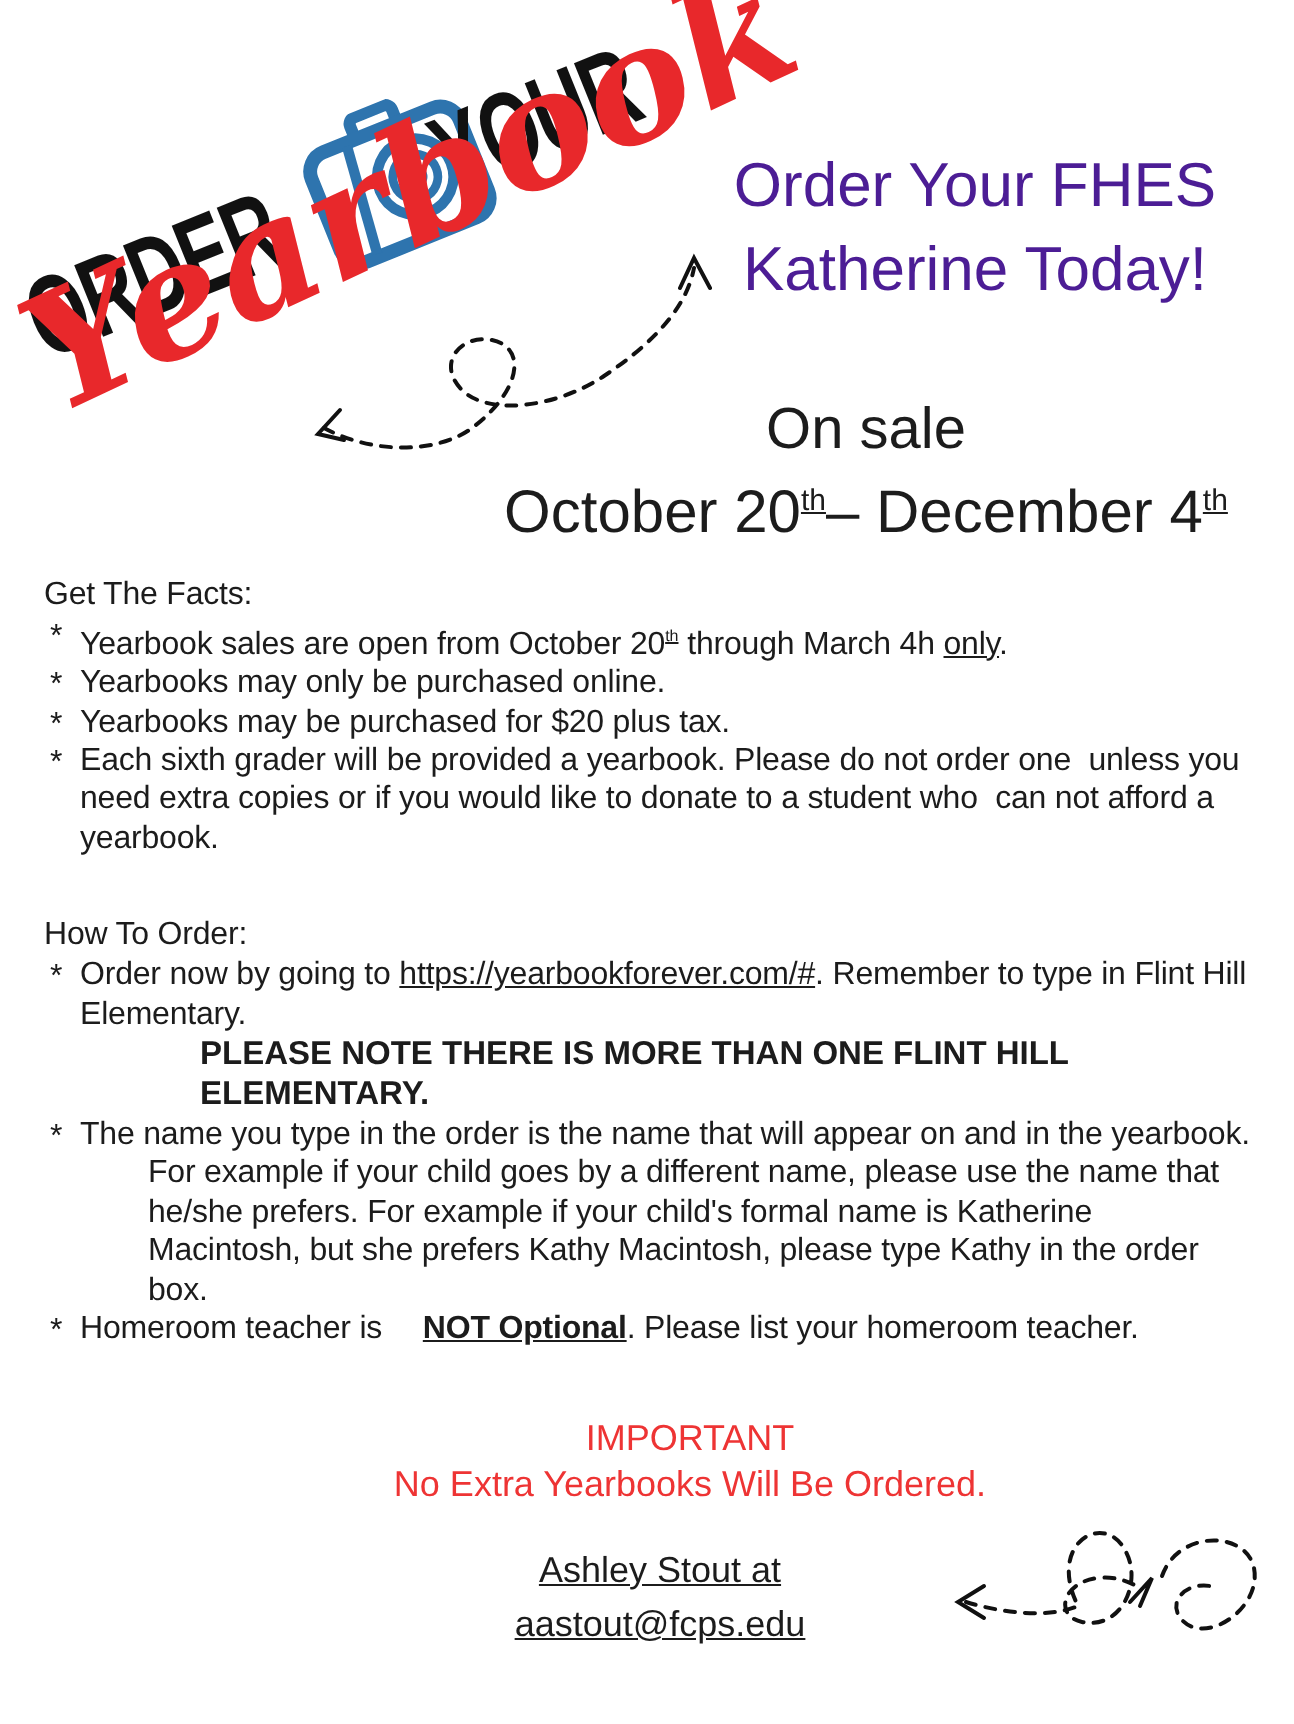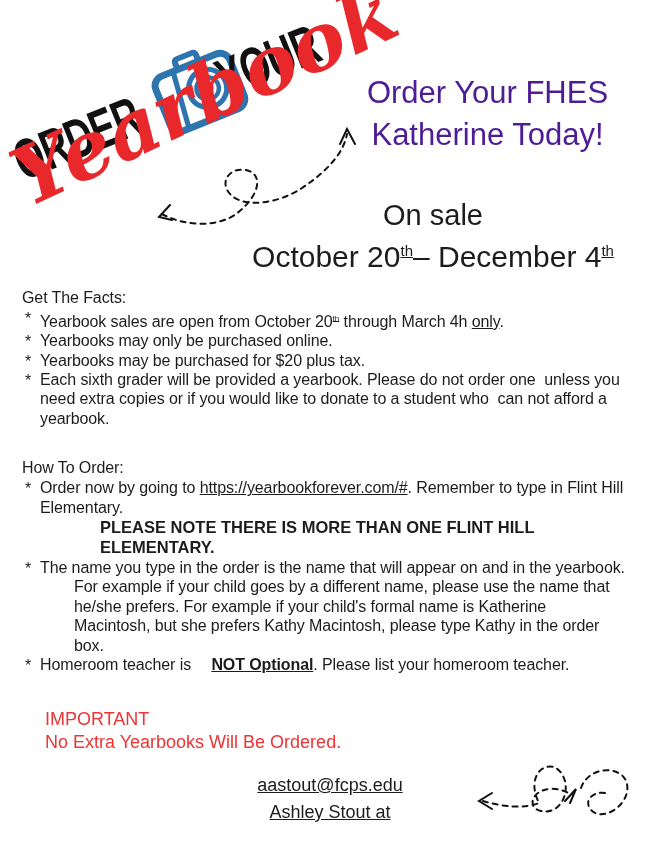--- a/index.html
+++ b/index.html
@@ -33,21 +33,21 @@
   ul.bullets{list-style:none;margin:0;padding:0;}
   ul.bullets li{position:relative;padding-left:18px;}
   ul.bullets .mark{position:absolute;left:3px;top:1px;}
   .t{white-space:pre-wrap;}
   .u{text-decoration:underline;}
   .b{font-weight:700;margin-left:16px;}
   .note{margin:1px 0 1px 78px;font-weight:700;font-size:16.5px;letter-spacing:0;}
   .example{margin:0 0 0 52px;width:545px;white-space:pre-wrap;}
   .linkish{text-decoration:underline;color:inherit;cursor:pointer;}
   
-  #important{position:absolute;left:45px;top:708px;width:600px;text-align:left;
+  #important{position:absolute;left:45px;top:708px;width:600px;text-align:center;
              color:#ee3434;font-size:18px;line-height:23px;}
   #contact{position:absolute;left:130px;top:772px;width:400px;text-align:center;
            font-size:18px;line-height:27px;}
   
   .doodle{position:absolute;}
   #doodle-mid{left:148px;top:122px;width:215px;height:112px;}
   #doodle-bottom{left:473px;top:757px;width:172px;height:82px;}
   .doodle path{fill:none;stroke:#111;stroke-width:2;stroke-linecap:round;}
   .doodle .dash{stroke-dasharray:5 5;}
 </style>
@@ -133,22 +133,22 @@
       </li>
     </ul>
   </div>
 
   <div id="important">
     <div>IMPORTANT</div>
     <div>No Extra Yearbooks Will Be Ordered.</div>
   </div>
 
   <div id="contact">
+    <div class="u">Ashley Stout at</div>
     <div class="u linkish">aastout@fcps.edu</div>
-    <div class="u">Ashley Stout at</div>
   </div>
 
   <svg id="doodle-bottom" class="doodle" viewBox="0 0 172 82" aria-hidden="true">
     <path class="dash" d="M10,44 C30,50 52,52 66,46 C50,14 80,-2 90,19 C98,34 88,58 68,54 C54,51 58,34 76,32 C85,31 92,34 97,37"></path>
     <path d="M19,36 L6,44 L19,52"></path>
     <path d="M92,44 L103,32 L97,46"></path>
     <path class="dash" d="M108,31 C116,8 150,8 154,27 C158,47 130,66 118,53 C110,44 120,34 132,36"></path>
   </svg>
 
 </div>

